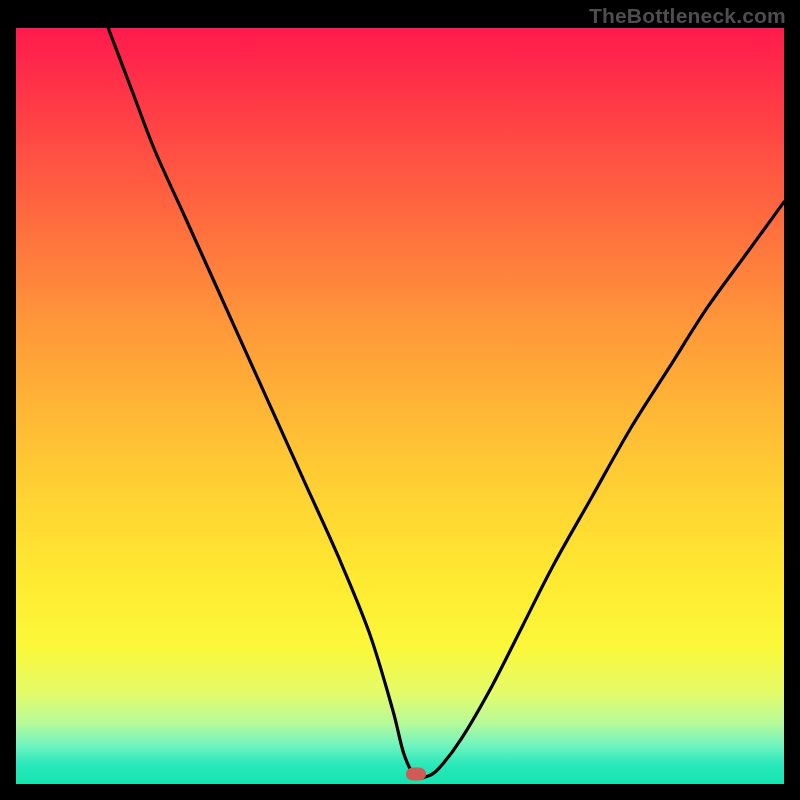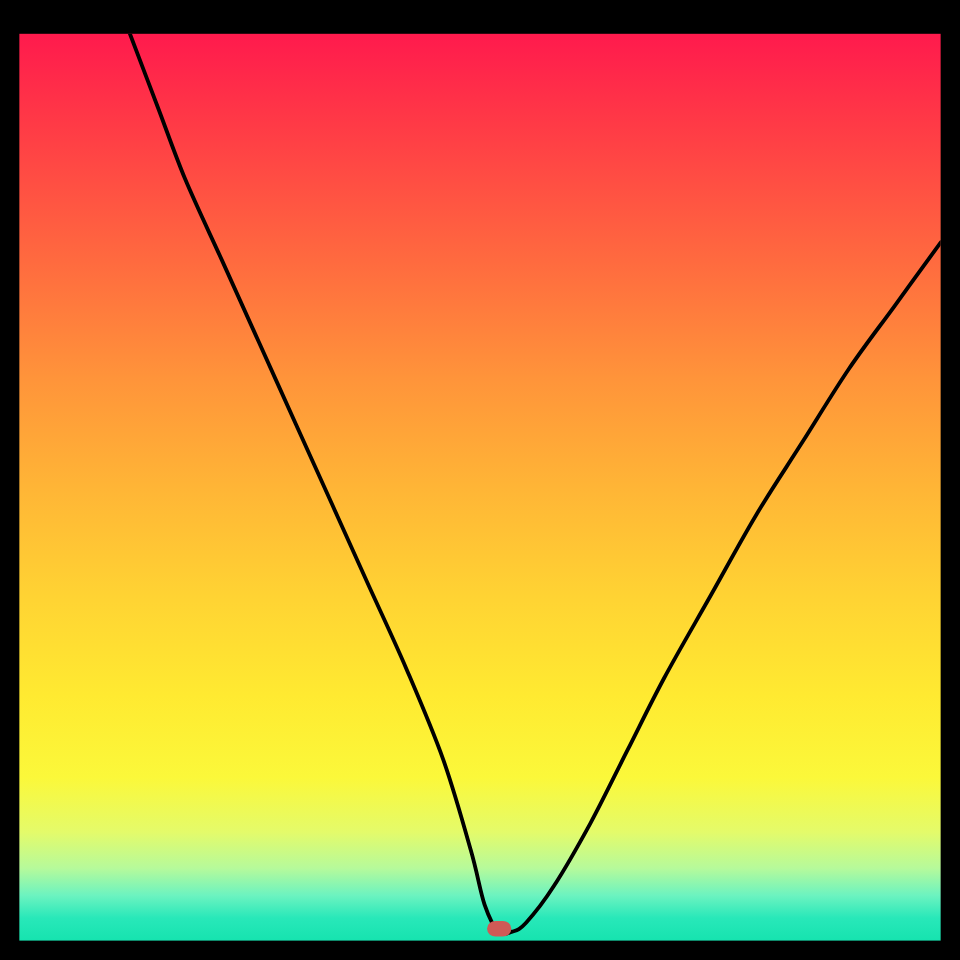--- a/index.html
+++ b/index.html
@@ -69,20 +69,21 @@
     background: #cf5a56;
     transform: translate(-50%, -50%);
     z-index: 3;
   }
 </style>
 </head>
 <body>
 
 <div class="frame">
 
+  <div class="watermark">TheBottleneck.com</div>
 
   <div class="plot-area">
     <div class="gradient"></div>
 
     <svg class="curve" viewBox="0 0 768 756" preserveAspectRatio="none">
       <path id="curve-path" fill="none" stroke="#000000" stroke-width="3.2" stroke-linecap="round" stroke-linejoin="round" d="M 92.2 0.0 C 96.0 10.1, 107.5 40.3, 115.2 60.5 C 122.9 80.6, 129.3 99.5, 138.2 121.0 C 147.2 142.4, 158.7 166.3, 169.0 189.0 C 179.2 211.7, 189.4 234.4, 199.7 257.0 C 209.9 279.7, 220.2 302.4, 230.4 325.1 C 240.6 347.8, 250.9 370.4, 261.1 393.1 C 271.4 415.8, 281.6 438.5, 291.8 461.2 C 302.1 483.8, 312.3 505.3, 322.6 529.2 C 332.8 553.1, 344.3 579.6, 353.3 604.8 C 362.2 630.0, 370.6 660.2, 376.3 680.4 C 382.1 700.6, 384.0 714.4, 387.8 725.8 C 391.7 737.1, 395.5 744.7, 399.4 748.4 C 403.2 752.2, 407.0 749.7, 410.9 748.4 C 414.7 747.2, 416.6 747.2, 422.4 740.9 C 428.2 734.6, 436.5 724.5, 445.4 710.6 C 454.4 696.8, 465.9 676.6, 476.2 657.7 C 486.4 638.8, 496.6 617.4, 506.9 597.2 C 517.1 577.1, 526.1 558.2, 537.6 536.8 C 549.1 515.3, 563.2 491.4, 576.0 468.7 C 588.8 446.0, 601.6 422.1, 614.4 400.7 C 627.2 379.3, 640.0 360.4, 652.8 340.2 C 665.6 320.0, 678.4 298.6, 691.2 279.7 C 704.0 260.8, 716.8 244.4, 729.6 226.8 C 742.4 209.2, 761.6 182.7, 768.0 173.9"></path>
     </svg>
 
     <div id="marker" class="marker" style="left: 400px; top: 746px; background: rgb(207, 90, 86);"></div>
   </div>

